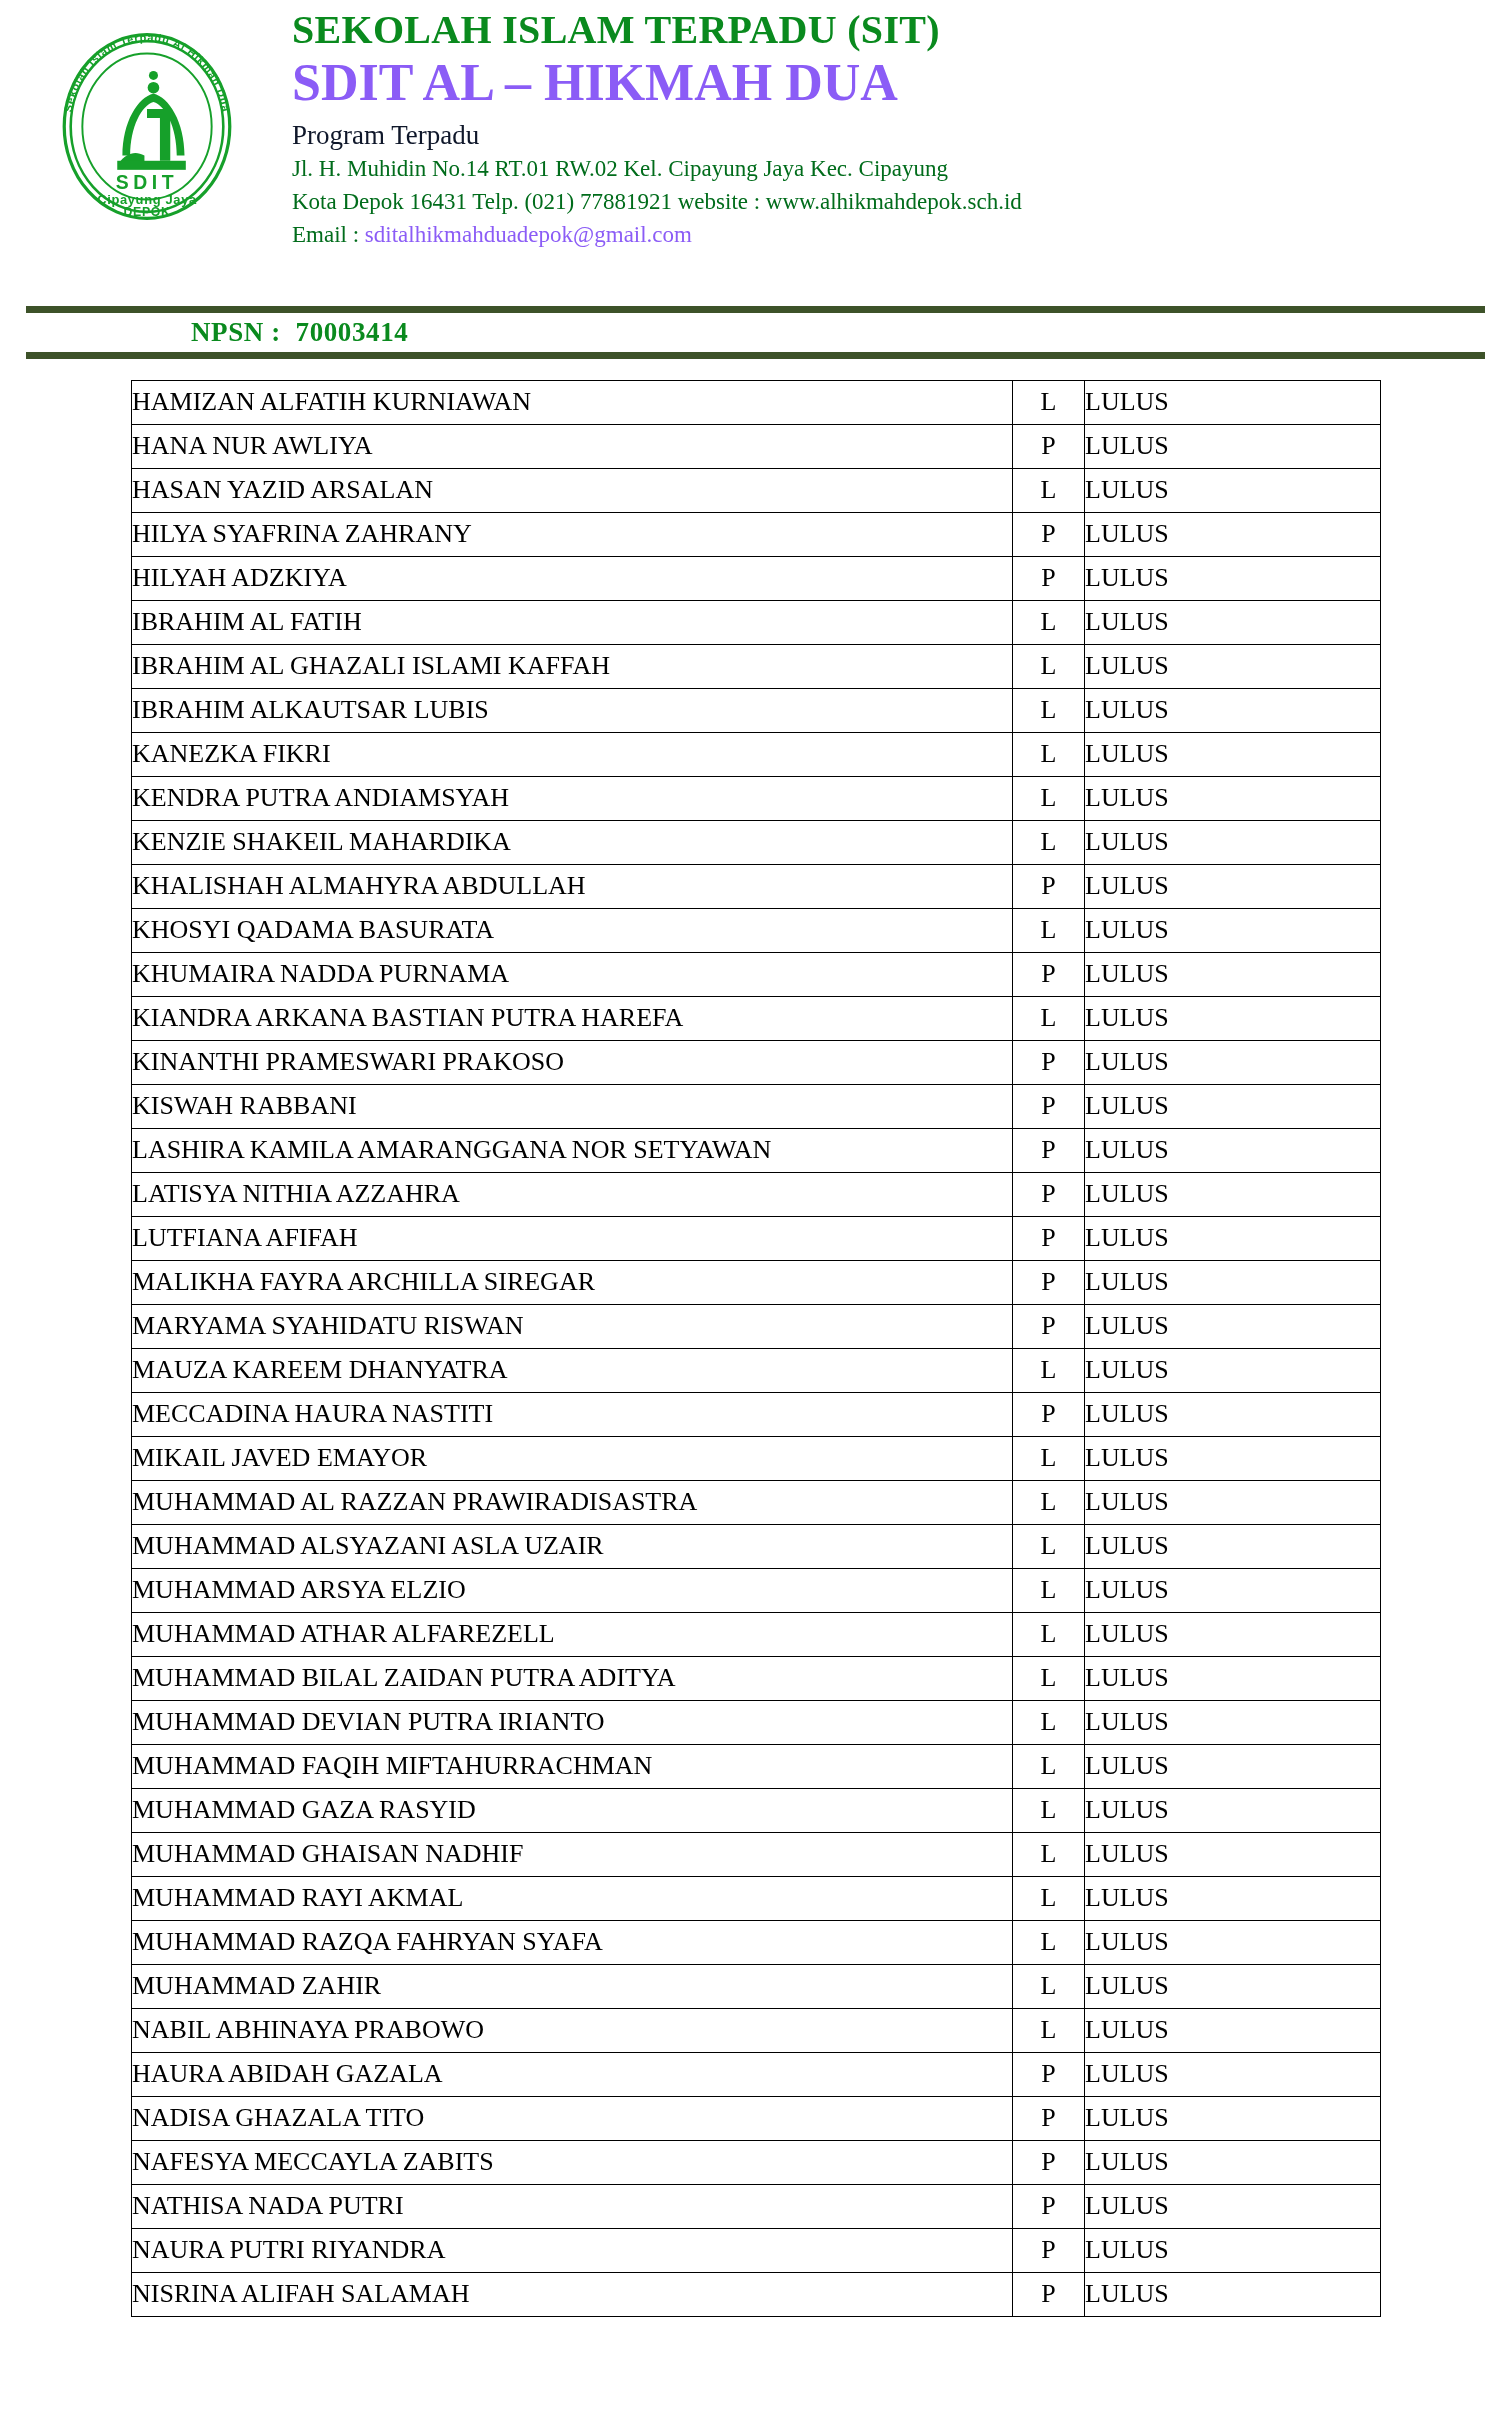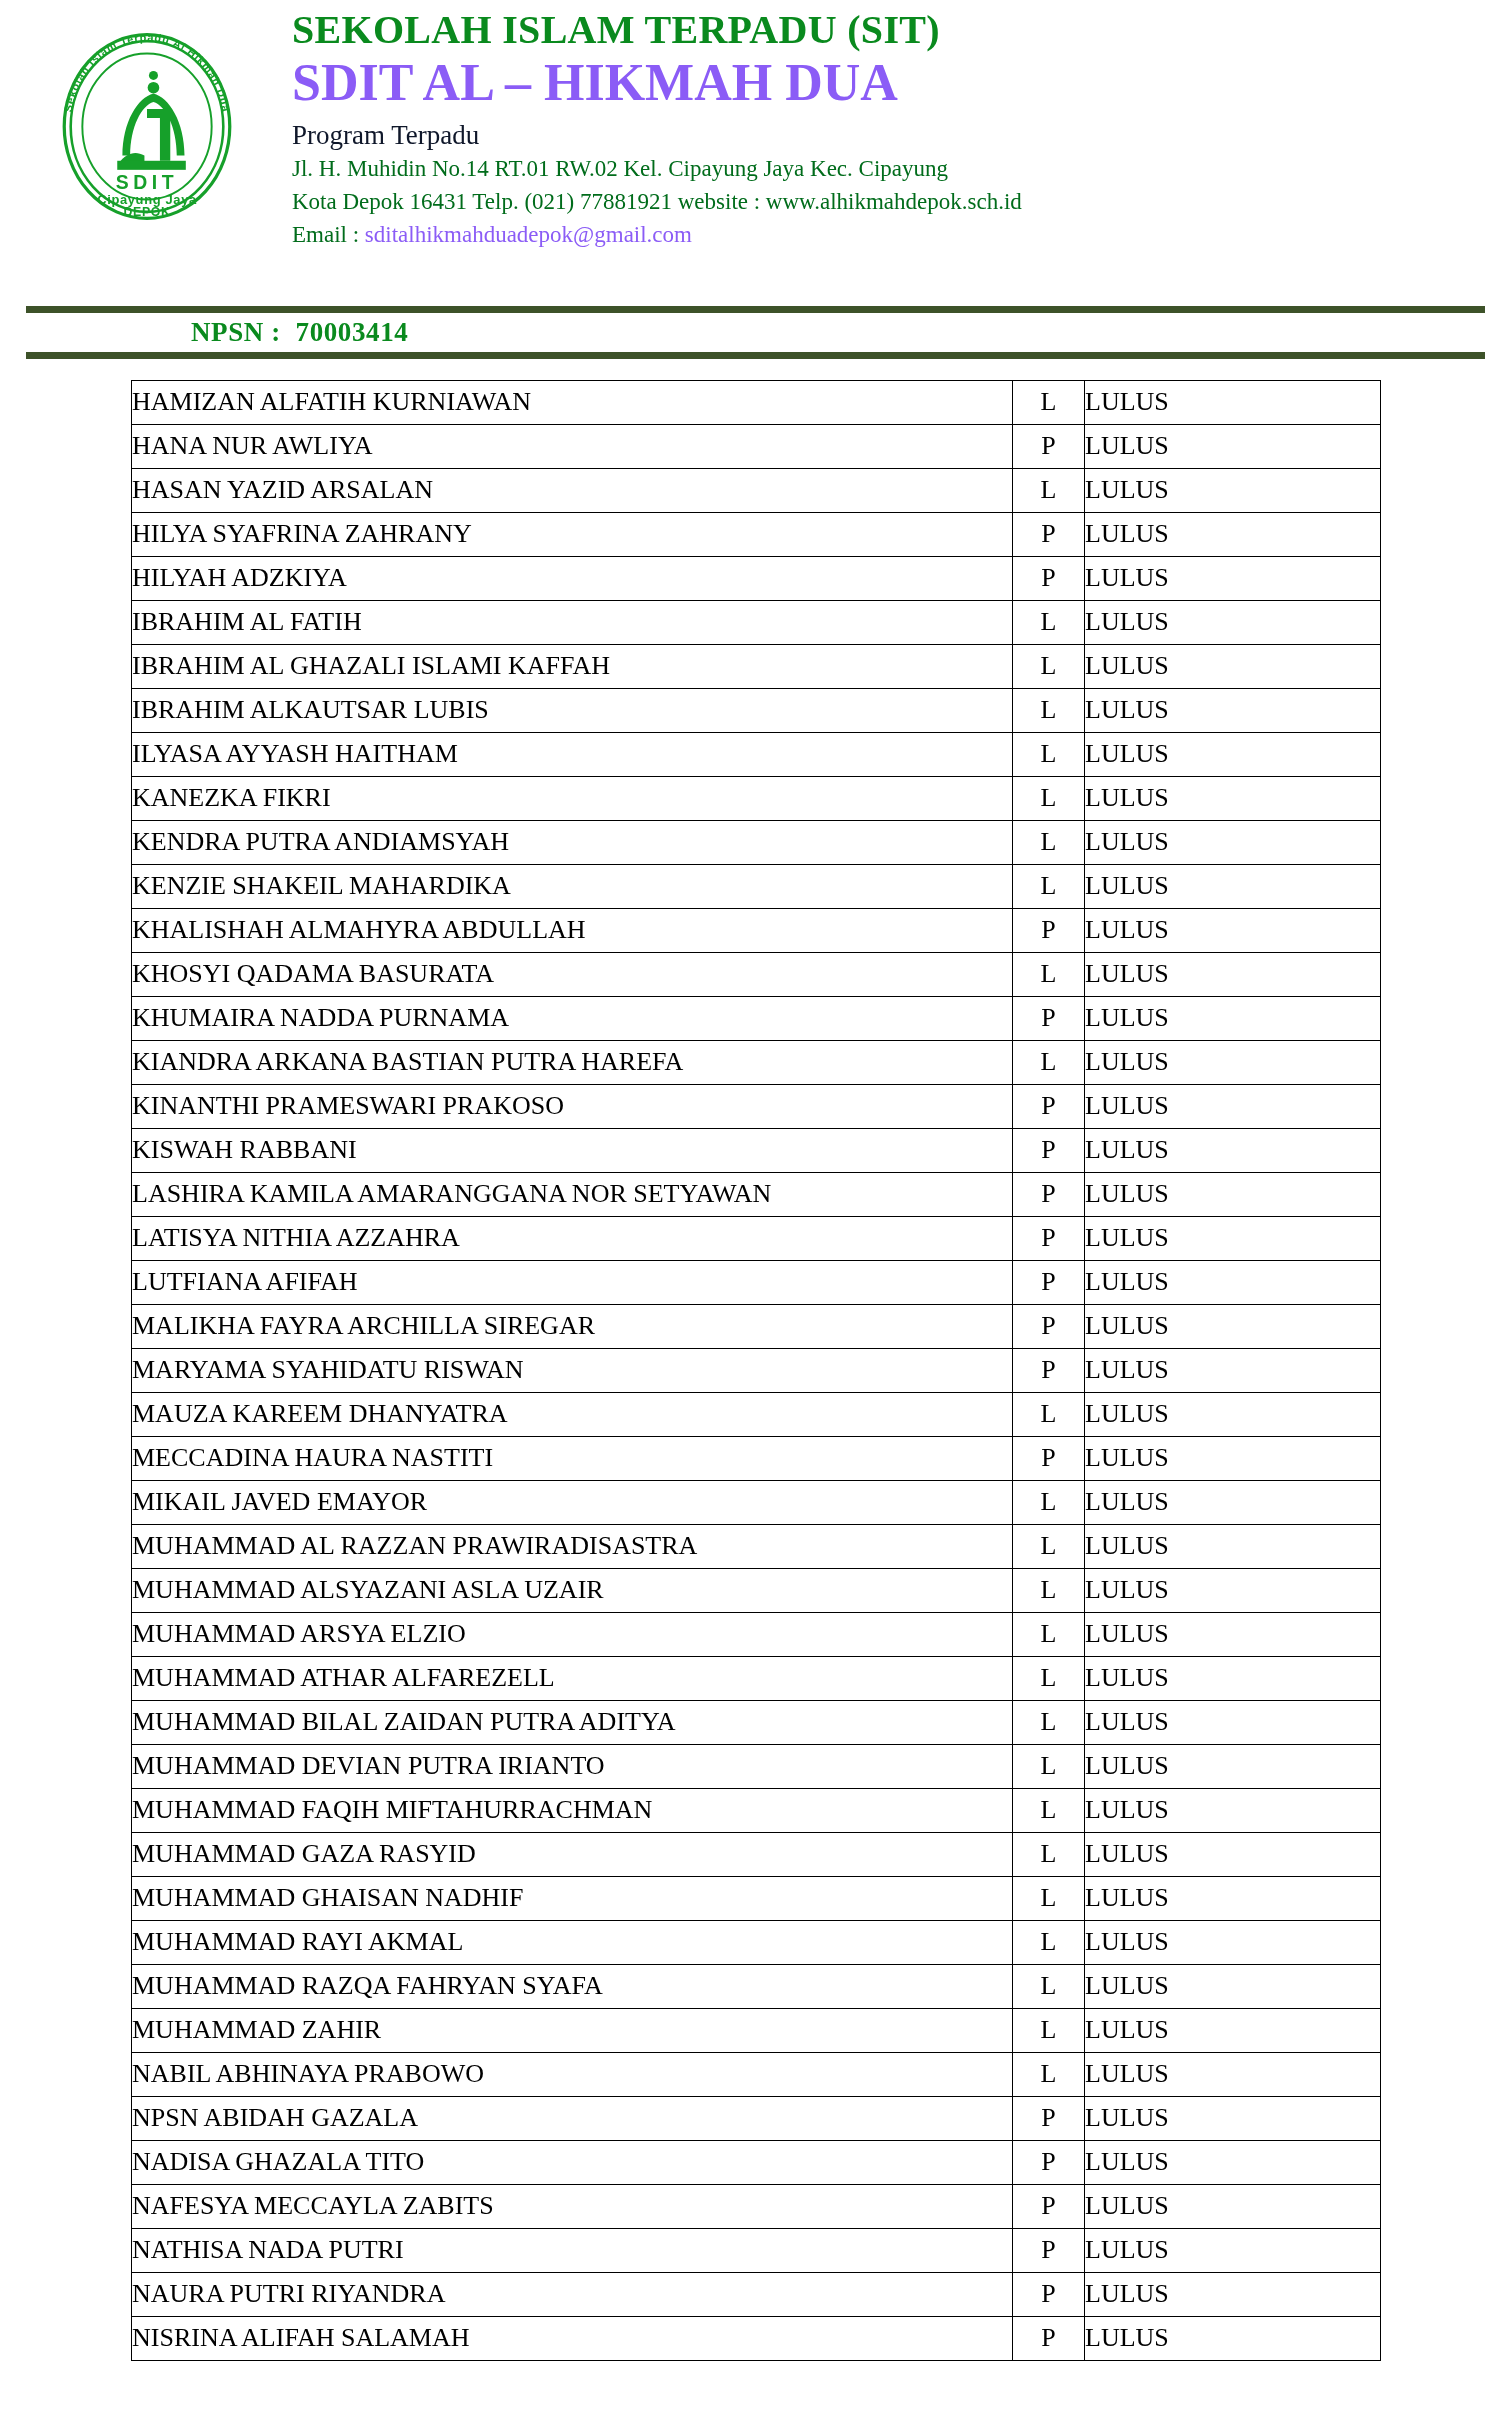--- a/index.html
+++ b/index.html
@@ -198,25 +198,20 @@
           <td class="c-name">IBRAHIM AL GHAZALI ISLAMI KAFFAH</td>
           <td class="c-sex">L</td>
           <td class="c-status">LULUS</td>
         </tr>
         <tr>
           <td class="c-name">IBRAHIM ALKAUTSAR LUBIS</td>
           <td class="c-sex">L</td>
           <td class="c-status">LULUS</td>
         </tr>
         <tr>
-          <td class="c-name">ILYASA AYYASH HAITHAM</td>
-          <td class="c-sex">L</td>
-          <td class="c-status">LULUS</td>
-        </tr>
-        <tr>
           <td class="c-name">KANEZKA FIKRI</td>
           <td class="c-sex">L</td>
           <td class="c-status">LULUS</td>
         </tr>
         <tr>
           <td class="c-name">KENDRA PUTRA ANDIAMSYAH</td>
           <td class="c-sex">L</td>
           <td class="c-status">LULUS</td>
         </tr>
         <tr>
@@ -353,21 +348,21 @@
           <td class="c-name">MUHAMMAD ZAHIR</td>
           <td class="c-sex">L</td>
           <td class="c-status">LULUS</td>
         </tr>
         <tr>
           <td class="c-name">NABIL ABHINAYA PRABOWO</td>
           <td class="c-sex">L</td>
           <td class="c-status">LULUS</td>
         </tr>
         <tr>
-          <td class="c-name">NPSN ABIDAH GAZALA</td>
+          <td class="c-name">HAURA ABIDAH GAZALA</td>
           <td class="c-sex">P</td>
           <td class="c-status">LULUS</td>
         </tr>
         <tr>
           <td class="c-name">NADISA GHAZALA TITO</td>
           <td class="c-sex">P</td>
           <td class="c-status">LULUS</td>
         </tr>
         <tr>
           <td class="c-name">NAFESYA MECCAYLA ZABITS</td>

